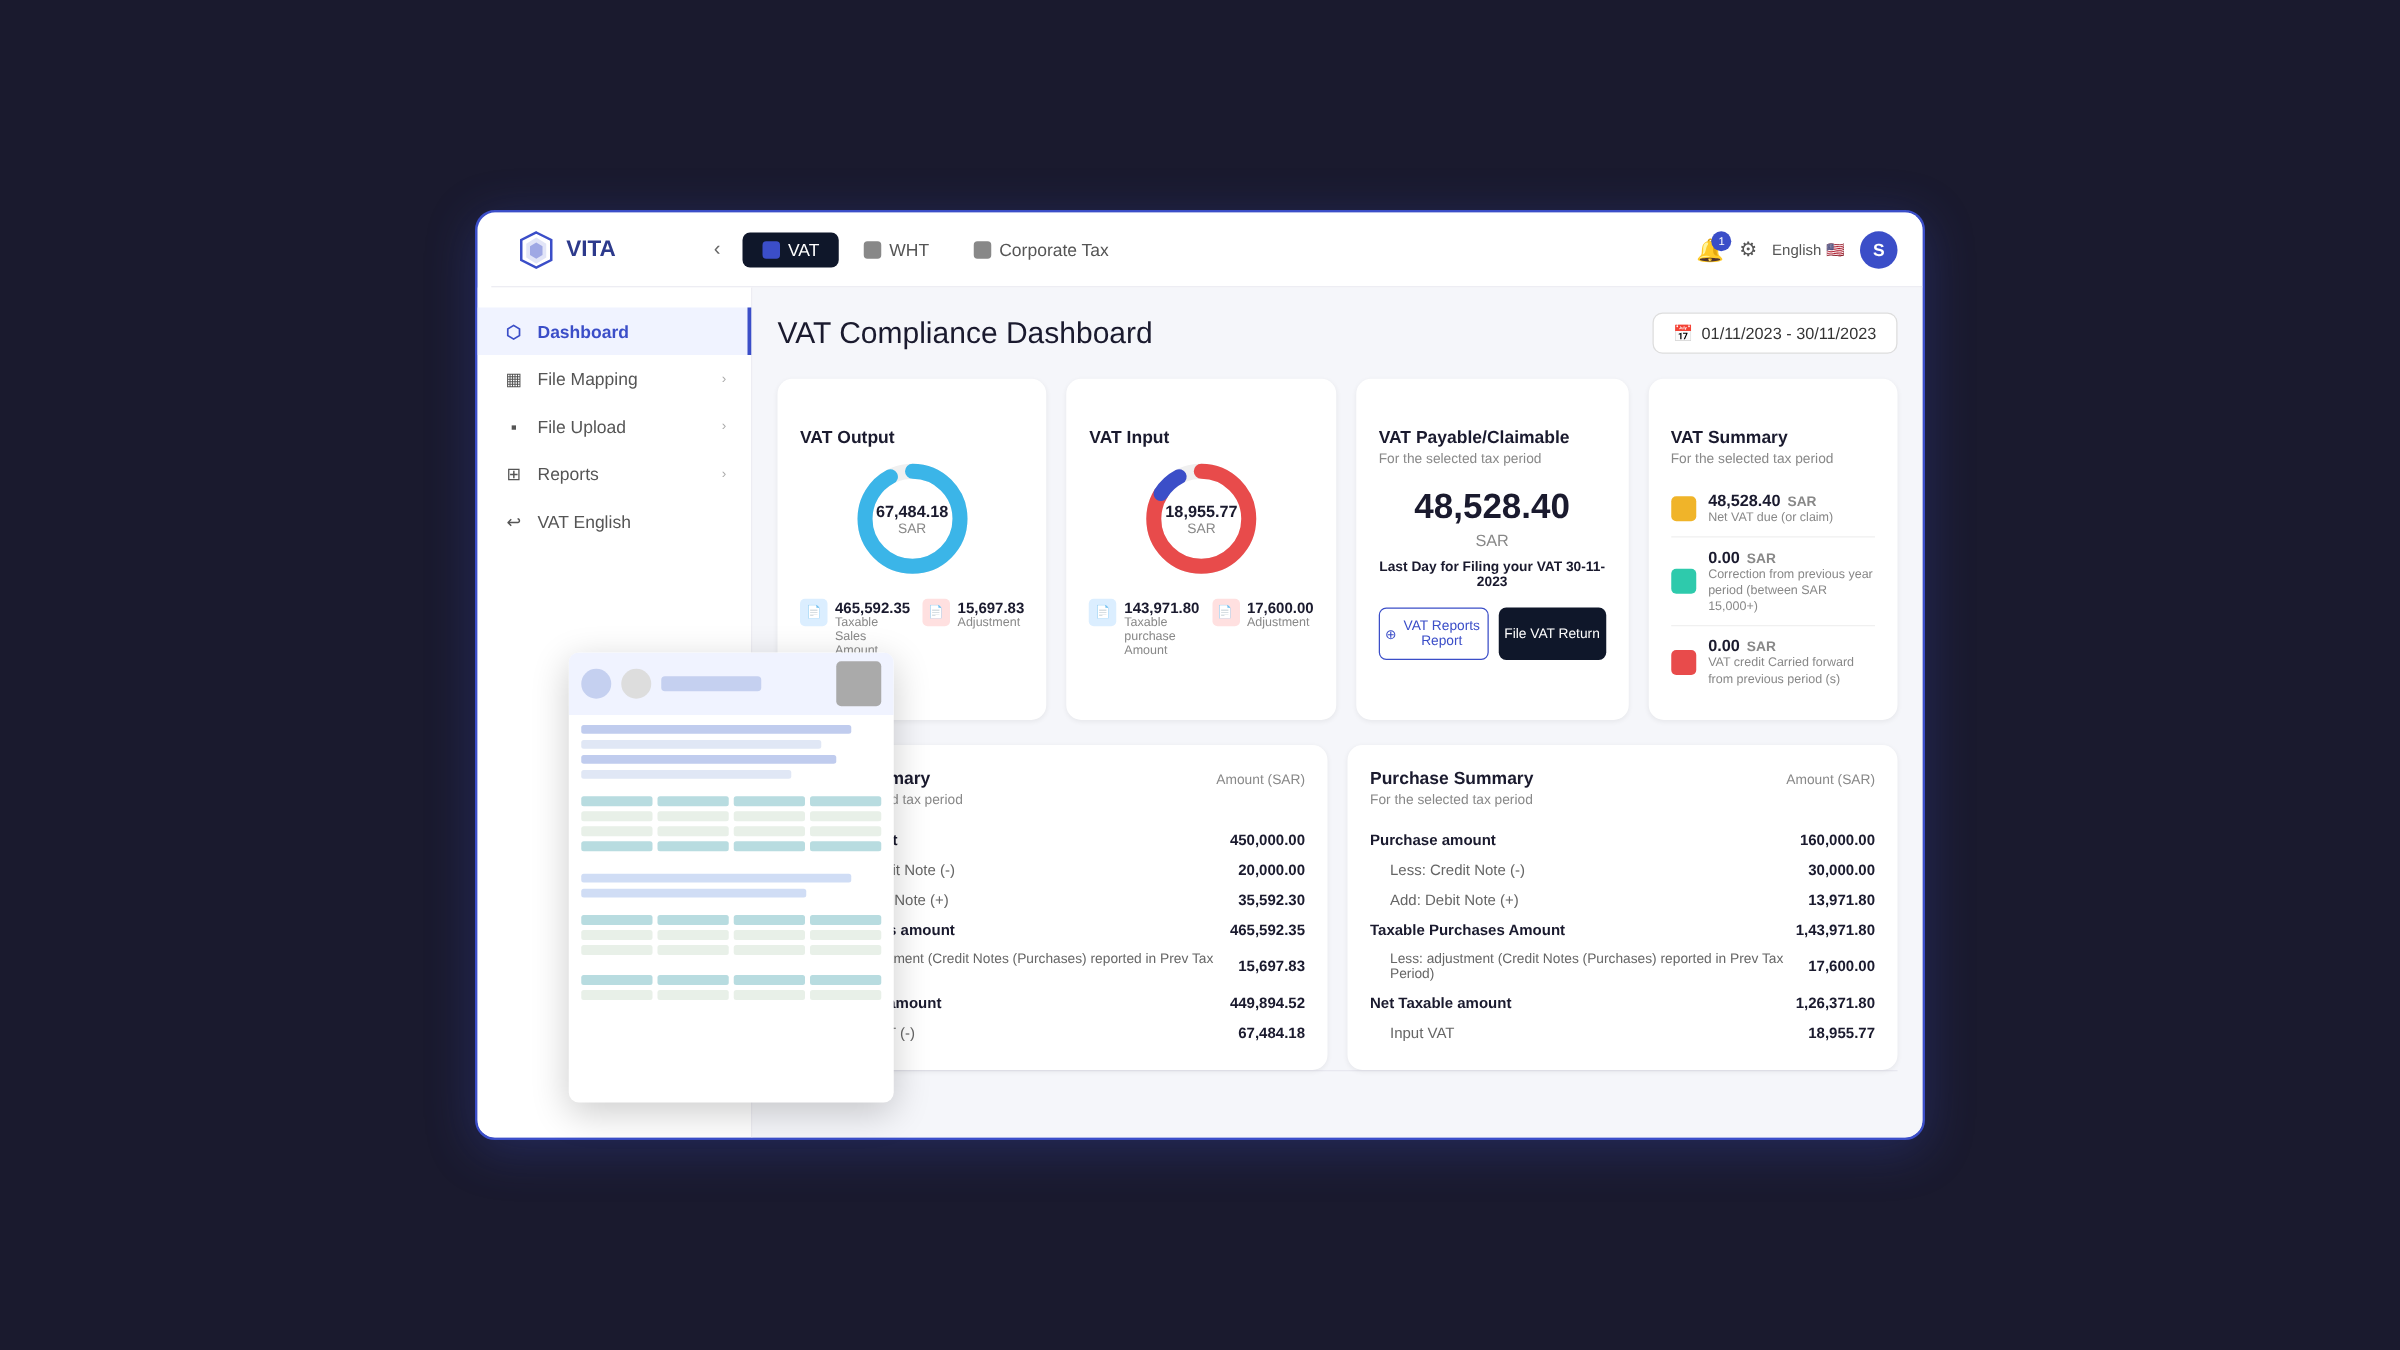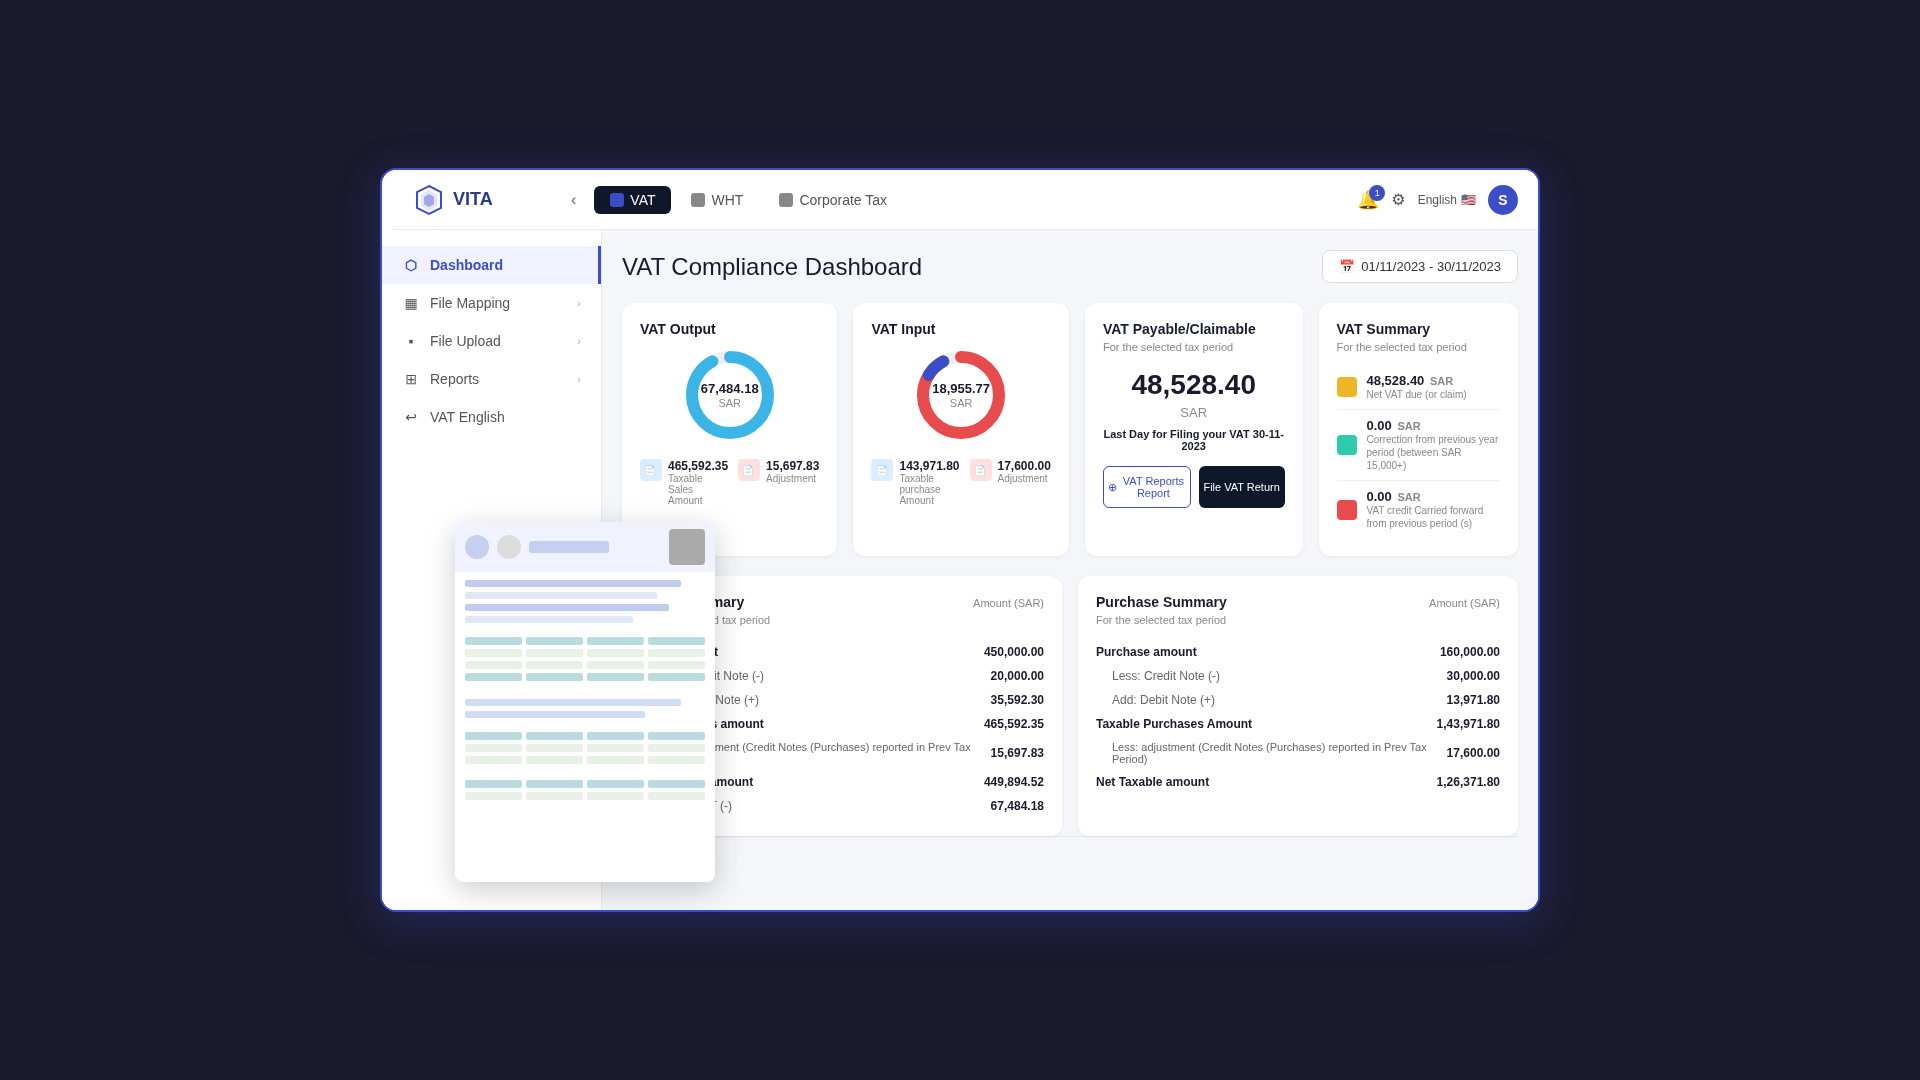--- a/index.html
+++ b/index.html
@@ -213,20 +213,21 @@
       background: #fff;
       border-radius: 12px;
       padding: 18px;
       box-shadow: 0 1px 4px rgba(0,0,0,0.06);
     }
     .card-title {
       font-size: 14px;
       font-weight: 600;
       color: #1a1a2e;
       margin-bottom: 4px;
+      margin-top: 20px;
     }
     .card-subtitle {
       font-size: 11px;
       color: #888;
       margin-bottom: 12px;
     }
     
     .donut-container {
       display: flex;
       justify-content: center;
@@ -802,20 +803,24 @@
                   <td>1,43,971.80</td>
                 </tr>
                 <tr class="row-indent">
                   <td style="font-size:11px;color:#666;">Less: adjustment (Credit Notes (Purchases) reported in Prev Tax Period)</td>
                   <td>17,600.00</td>
                 </tr>
                 <tr class="row-bold">
                   <td>Net Taxable amount</td>
                   <td>1,26,371.80</td>
                 </tr>
+                <tr class="row-indent">
+                  <td>Input VAT</td>
+                  <td>18,955.77</td>
+                </tr>
               </tbody>
             </table>
           </div>
 
         </div>
 
         <div class="footer-bar">
           <span>VITA &gt; 1.0</span>
         </div>
 

